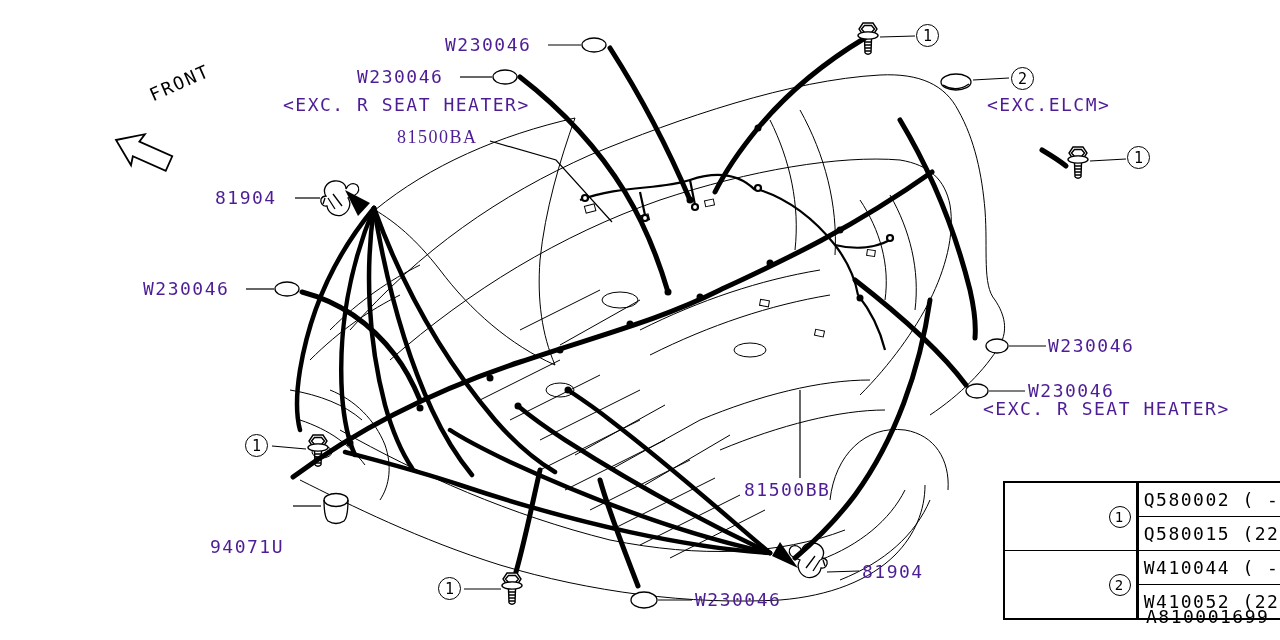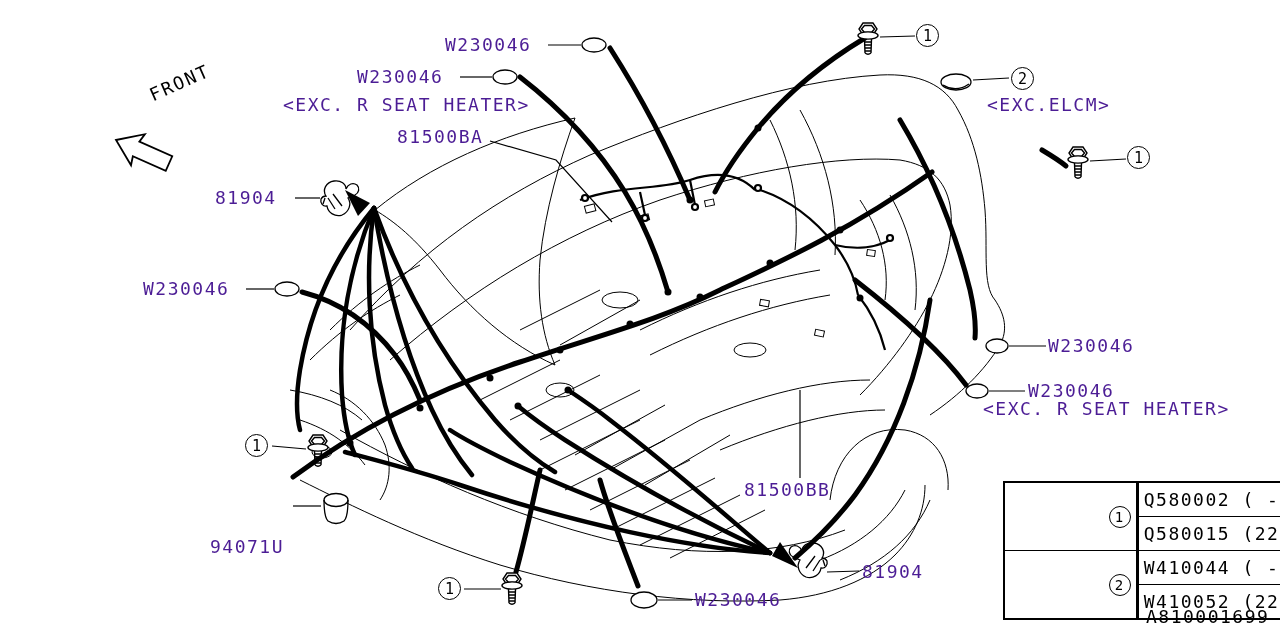--- a/index.html
+++ b/index.html
@@ -215,21 +215,21 @@
     </g>
 
     <g transform="translate(116,140) rotate(24)" stroke="#000" stroke-width="1.8" fill="none">
       <path d="M0,0 L24,-17 L22,-8 L58,-8 L58,8 L22,8 L24,17 Z"></path>
     </g>
   </svg>
 
   <div class="lbl" style="left:445px;top:36px;">W230046</div>
   <div class="lbl" style="left:357px;top:68px;">W230046</div>
   <div class="lbl" style="left:283px;top:96px;">&lt;EXC. R SEAT HEATER&gt;</div>
-  <div class="lbl" style="left:397px;top:128px;">81500BA</div>
+  <div class="lbl" style="left:397px;top:128px;font-family:Liberation Serif, serif;">81500BA</div>
   <div class="lbl" style="left:215px;top:189px;">81904</div>
   <div class="lbl" style="left:143px;top:280px;">W230046</div>
   <div class="lbl" style="left:975px;top:96px;margin-left:12px;">&lt;EXC.ELCM&gt;</div>
   <div class="lbl" style="left:1048px;top:337px;">W230046</div>
   <div class="lbl" style="left:1028px;top:382px;">W230046</div>
   <div class="lbl" style="left:983px;top:400px;">&lt;EXC. R SEAT HEATER&gt;</div>
   <div class="lbl" style="left:744px;top:481px;">81500BB</div>
   <div class="lbl" style="left:210px;top:497px;margin-top:41px;">94071U</div>
   <div class="lbl" style="left:695px;top:591px;">W230046</div>
   <div class="lbl" style="left:862px;top:563px;">81904</div>

